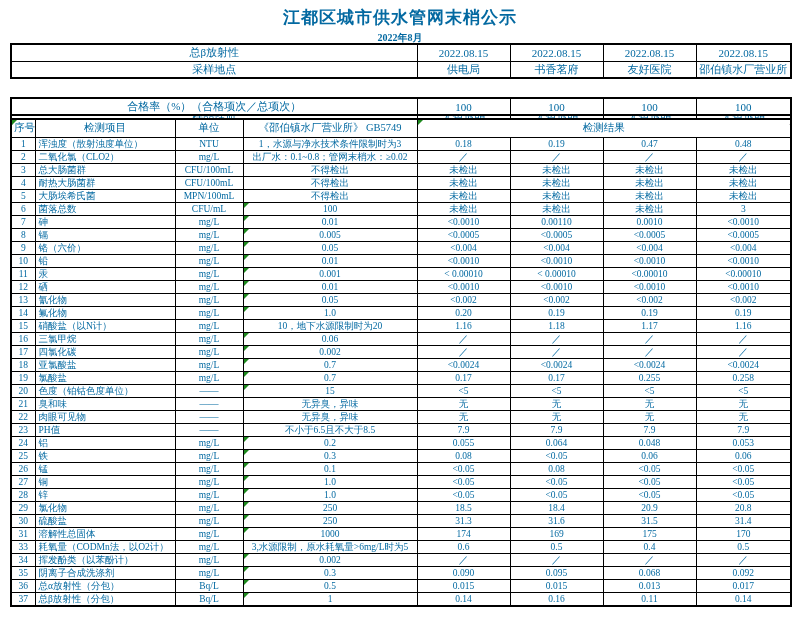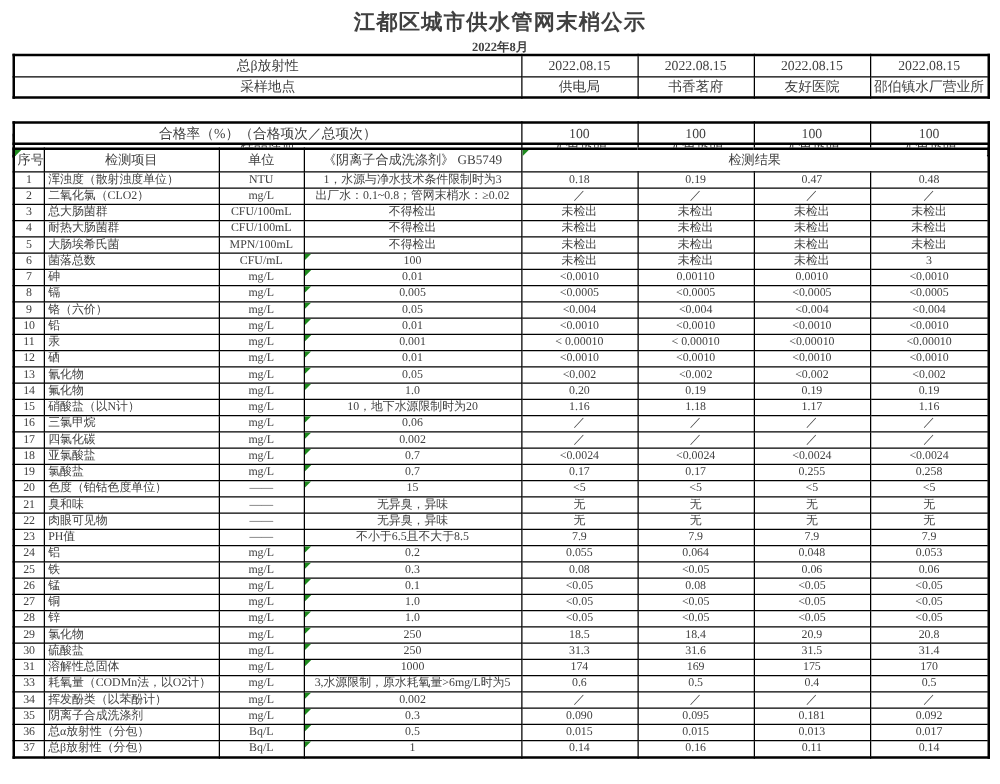--- a/index.html
+++ b/index.html
@@ -1,16 +1,16 @@
 <!DOCTYPE html>
 <html><head>
 <meta charset="utf-8">
 <style>
   html,body{margin:0;padding:0;background:#fff;}
-  .page{position:relative;width:800px;height:627px;background:#fff;color:#404040;
+  .page{position:relative;width:800px;height:627px;background:#fff;color:#0369a1;
         font-family:"Liberation Serif","DejaVu Serif",serif;overflow:hidden;}
   .title{position:absolute;top:6px;left:0;width:800px;text-align:center;
          font-size:17px;font-weight:bold;letter-spacing:1px;}
   .subtitle{position:absolute;top:31px;left:0;width:800px;text-align:center;
             font-size:10px;font-weight:bold;}
   table{border-collapse:collapse;table-layout:fixed;position:absolute;left:10px;
         width:780px;background:#fff;border:2px solid #000;}
   td,th{border:1px solid #000;padding:0 2px;overflow:hidden;white-space:nowrap;
         text-align:center;font-weight:normal;position:relative;}
   #tableA{top:43px;font-size:11px;}
@@ -108,21 +108,21 @@
       <col style="width:93px">
         <col style="width:93px">
         <col style="width:93px">
         <col style="width:95px">
     </colgroup>
     <thead>
       <tr>
         <th>序号<span class="tri"></span></th>
         <th>检测项目</th>
         <th>单位</th>
-        <th>《阴离子合成洗涤剂》 GB5749</th>
+        <th>《邵伯镇水厂营业所》 GB5749</th>
         <th colspan="4">检测结果<span class="tri"></span></th>
       </tr>
     </thead>
     <tbody id="bodyMain">
         <tr>
           <td>1</td>
           <td class="l">浑浊度（散射浊度单位）</td>
           <td>NTU</td>
           <td>1，水源与净水技术条件限制时为3</td>
           <td>0.18</td>
@@ -450,21 +450,21 @@
           <td>／</td>
           <td>／</td>
         </tr>
         <tr>
           <td>35</td>
           <td class="l">阴离子合成洗涤剂</td>
           <td>mg/L</td>
           <td>0.3<span class="tri"></span></td>
           <td>0.090</td>
           <td>0.095</td>
-          <td>0.181</td>
+          <td>0.068</td>
           <td>0.092</td>
         </tr>
         <tr>
           <td>36</td>
           <td class="l">总α放射性（分包）</td>
           <td>Bq/L</td>
           <td>0.5<span class="tri"></span></td>
           <td>0.015</td>
           <td>0.015</td>
           <td>0.013</td>

